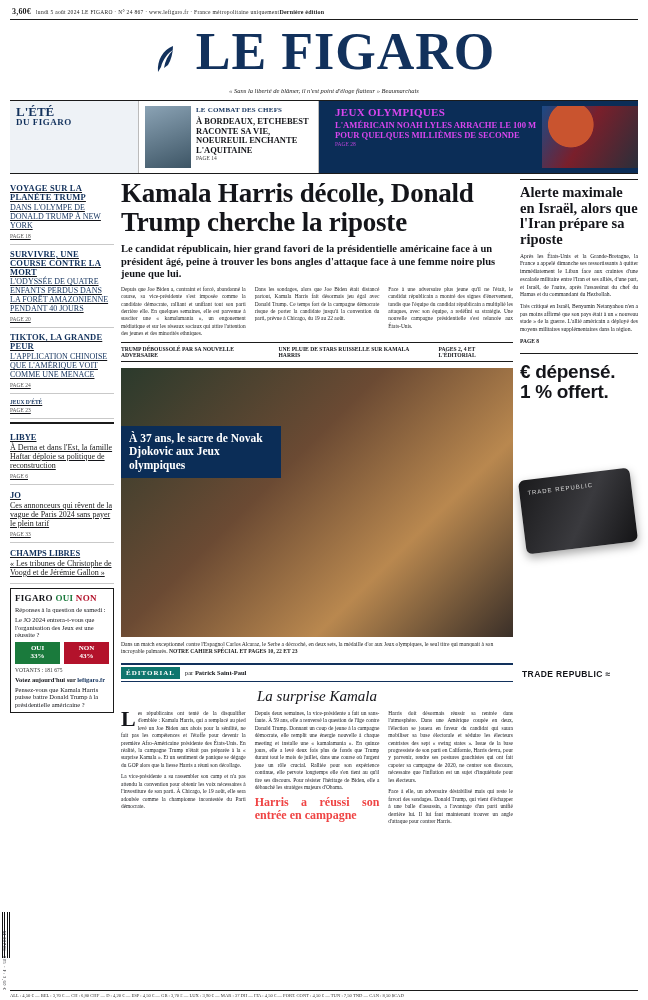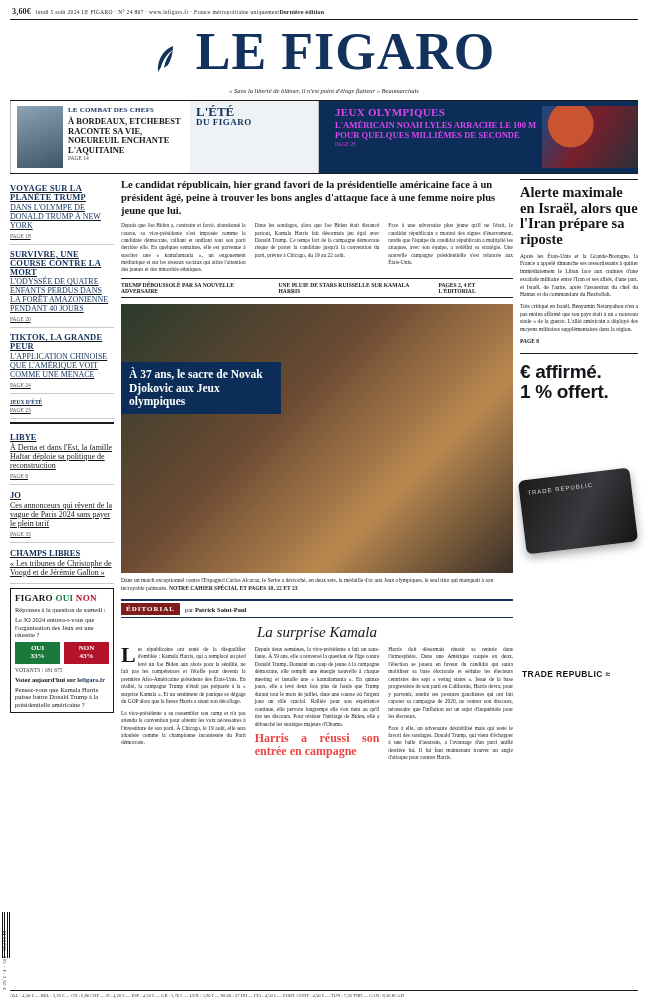--- a/index.html
+++ b/index.html
@@ -89,21 +89,21 @@
 
   .photo-block { margin-top:6px; position:relative; height:269px;
     background:linear-gradient(135deg,#2b3a2c 0%, #6b4a33 40%, #b9884f 70%, #3a2f28 100%); }
   .photo-block .caption-box { position:absolute; left:0; top:58px; background:#0b2d57; color:#fff;
     padding:6px 8px; font-family:"Liberation Serif",serif; font-size:11.5px; font-weight:bold; line-height:1.15; width:160px; }
   .photo-cap { font-size:5.6px; line-height:1.3; padding:4px 0 0 0; color:#1b1b1b; }
   .photo-cap b { font-weight:bold; }
 
   
   .edito-head { display:flex; align-items:center; gap:5px; border-top:2px solid #12315c; border-bottom:1px solid #12315c; margin-top:7px; padding:2px 0; }
-  .edito-head .badge { background:#7f1d1d; color:#fff; font-size:7px; font-weight:bold; letter-spacing:1px; padding:2px 5px; }
+  .edito-head .badge { background:#0f766e; color:#fff; font-size:7px; font-weight:bold; letter-spacing:1px; padding:2px 5px; }
   .edito-head .by { font-size:6.5px; }
   .edito-head .by b { font-weight:bold; }
   .edito-title { text-align:center; font-size:15px; font-style:italic; font-family:"Liberation Serif",serif; margin:6px 0 5px 0; }
   .edito-cols { column-count:3; column-gap:9px; font-size:5.4px; line-height:1.38; text-align:justify; }
   .edito-cols p { margin:0 0 4px 0; }
   .dropcap::first-letter { float:left; font-size:22px; line-height:18px; font-weight:bold; padding-right:2px; }
   .pull { font-family:"Liberation Serif",serif; font-weight:bold; font-size:12px; line-height:1.1; color:#ef4444; break-inside:avoid; margin:0 0 4px 0; }
 
   
   .alert { border-top:1px solid #1b1b1b; padding-top:5px; }
@@ -148,33 +148,33 @@
         <svg viewBox="0 0 26 34" width="26" height="34">
             <path d="M20 2C10 6 4 16 5 28l3-5c2-8 7-14 12-17-5 5-8 11-9 18l4-3c3-5 5-12 5-19z" fill="#12315c"></path>
           </svg>
       </span>
       <span>LE FIGARO</span>
     </div>
     <div class="tagline">« Sans la liberté de blâmer, il n'est point d'éloge flatteur » Beaumarchais</div>
   </div>
 
   <div class="promo">
+    <div class="cell c1">
+      <div class="kicker">L'ÉTÉ</div>
+      <div class="kicker">
+          <span>DU FIGARO</span>
+        </div>
+    </div>
     <div class="cell c2">
       <div class="thumb"></div>
       <div>
         <div class="ttl">LE COMBAT DES CHEFS</div>
         <div class="txt">À BORDEAUX, ETCHEBEST RACONTE SA VIE, NOEUREUIL ENCHANTE L'AQUITAINE</div>
         <div class="pg">PAGE 14</div>
       </div>
-    </div>
-    <div class="cell c1">
-      <div class="kicker">L'ÉTÉ</div>
-      <div class="kicker">
-          <span>DU FIGARO</span>
-        </div>
     </div>
     <div class="cell c3">
       <div style="flex:1">
         <div class="ttl">JEUX OLYMPIQUES</div>
         <div class="txt">L'AMÉRICAIN NOAH LYLES ARRACHE LE 100 M POUR QUELQUES MILLIÈMES DE SECONDE</div>
         <div class="pg">PAGE 28</div>
       </div>
       <div class="photo"></div>
     </div>
   </div>
@@ -240,20 +240,21 @@
         <div class="vot">VOTANTS : 181 675</div>
         <div class="cta">
           <span>Votez aujourd'hui sur</span>
           <em>lefigaro.fr</em>
         </div>
         <div class="q">Pensez-vous que Kamala Harris puisse battre Donald Trump à la présidentielle américaine ?</div>
       </div>
     </div>
 
     <div class="col-mid">
+      <h1 class="headline">Kamala Harris décolle, Donald Trump cherche la riposte</h1>
       <div class="standfirst">Le candidat républicain, hier grand favori de la présidentielle américaine face à un président âgé, peine à trouver les bons angles d'attaque face à une femme noire plus jeune que lui.</div>
       <div class="cols3">
         <p>Depuis que Joe Biden a, contraint et forcé, abandonné la course, sa vice-présidente s'est imposée comme la candidate démocrate, ralliant et unifiant tout son parti derrière elle. En quelques semaines, elle est parvenue à susciter une « kamalamania », un engouement médiatique et sur les réseaux sociaux qui attire l'attention des jeunes et des minorités ethniques.</p>
         <p>Dans les sondages, alors que Joe Biden était distancé partout, Kamala Harris fait désormais jeu égal avec Donald Trump. Ce temps fort de la campagne démocrate risque de porter la candidate jusqu'à la convention du parti, prévue à Chicago, du 19 au 22 août.</p>
         <p>Face à une adversaire plus jeune qu'il ne l'était, le candidat républicain a montré des signes d'énervement, tandis que l'équipe du candidat républicain a multiplié les attaques, avec son équipe, a redéfini sa stratégie. Une nouvelle campagne présidentielle s'est relancée aux États-Unis.</p>
       </div>
       <div class="teasers">
         <span>TRUMP DÉBOUSSOLÉ PAR SA NOUVELLE ADVERSAIRE</span>
         <span>UNE PLUIE DE STARS RUISSELLE SUR KAMALA HARRIS</span>
         <span>PAGES 2, 4 ET L'ÉDITORIAL</span>
@@ -289,21 +290,21 @@
       <div class="alert">
         <div class="hd">Alerte maximale en Israël, alors que l'Iran prépare sa riposte</div>
         <div class="bd">
           <p>Après les États-Unis et la Grande-Bretagne, la France a appelé dimanche ses ressortissants à quitter immédiatement le Liban face aux craintes d'une escalade militaire entre l'Iran et ses alliés, d'une part, et Israël, de l'autre, après l'assassinat du chef du Hamas et du commandant du Hezbollah.</p>
           <p>Très critiqué en Israël, Benyamin Netanyahou n'en a pas moins affirmé que son pays était à un « nouveau stade » de la guerre. L'allié américain a déployé des moyens militaires supplémentaires dans la région.</p>
           <p class="pg">PAGE 8</p>
         </div>
       </div>
 
       <div class="ad">
-        <div class="hl">€ affirmé.</div>
+        <div class="hl">€ dépensé.</div>
         <div class="hl">1 % offert.</div>
         <div class="card">
           <span class="brand">TRADE REPUBLIC</span>
         </div>
         <div class="logo">
           <span>TRADE REPUBLIC</span> ≈
         </div>
       </div>
     </div>
   </div>

